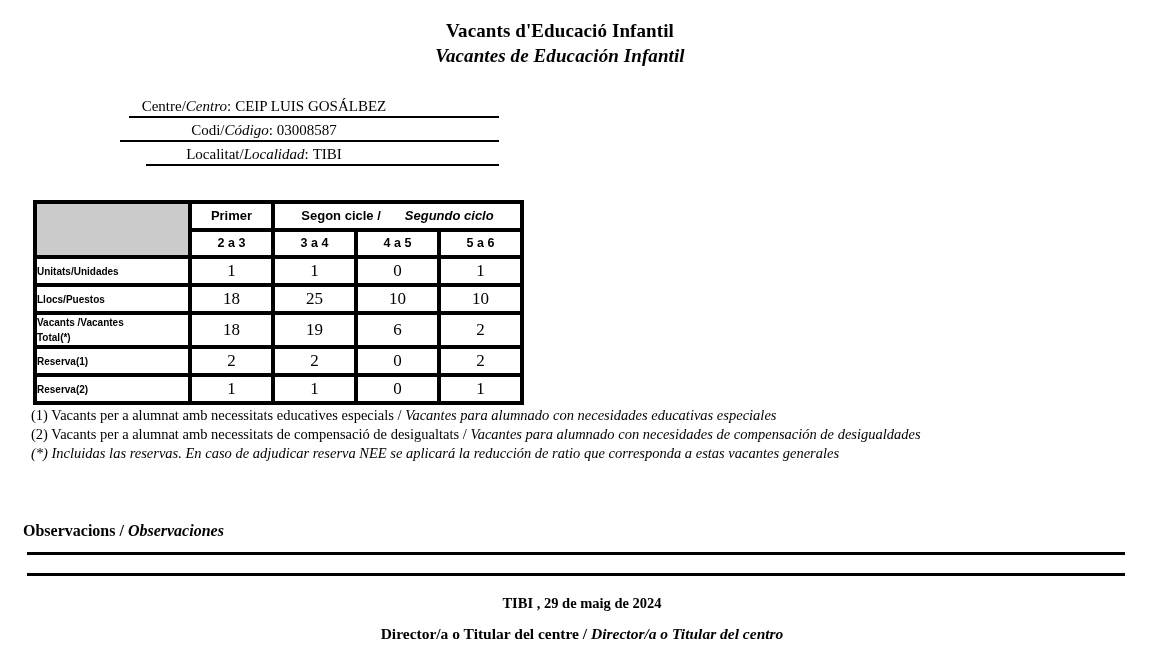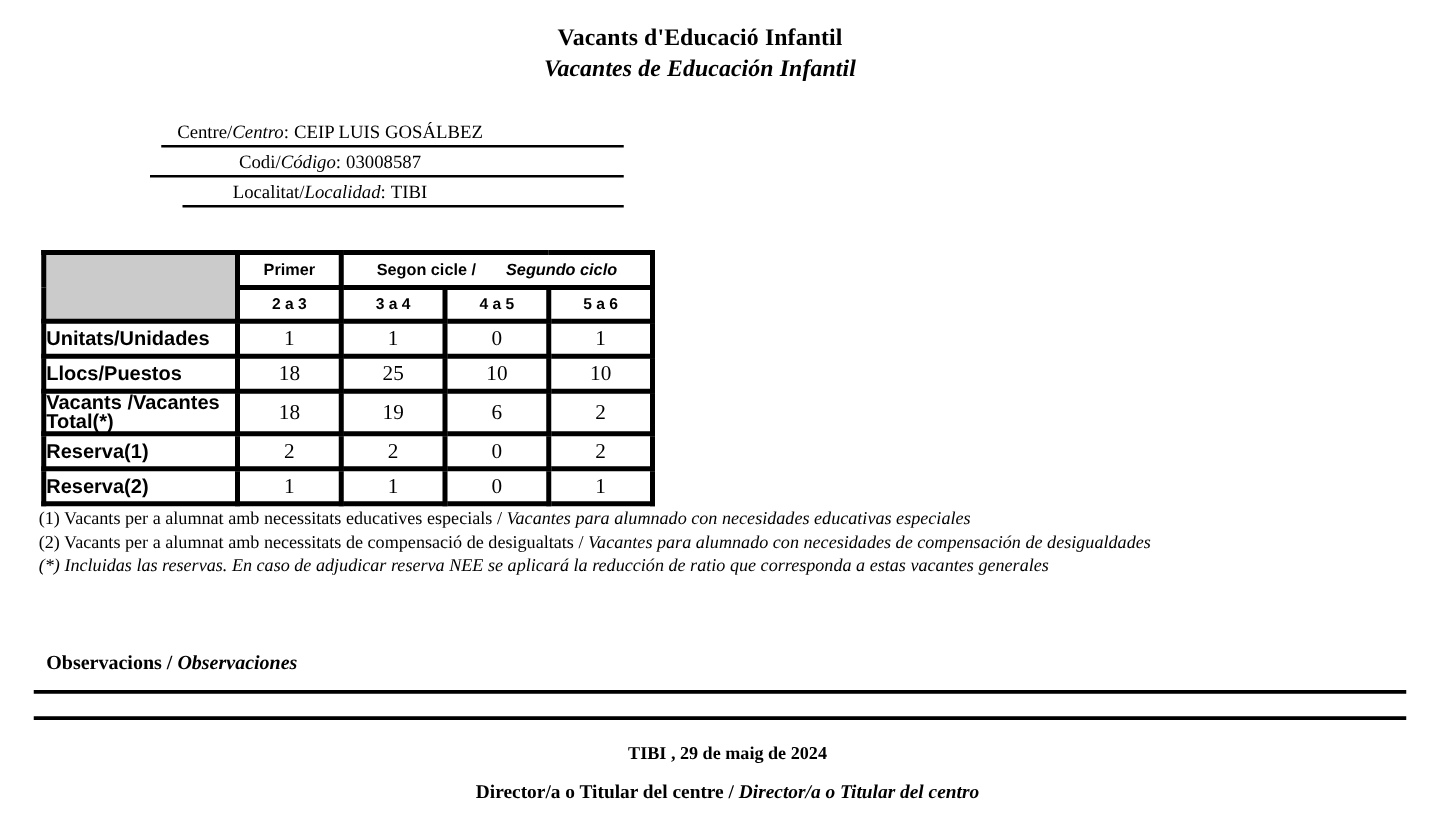--- a/index.html
+++ b/index.html
@@ -111,21 +111,21 @@
     font-style: italic;
     margin-left: 24px;
   }
   .th-age {
     height: 23px;
     line-height: 23px;
     font-size: 12.5px;
   }
   .row-label {
     font-family: "Liberation Sans", "DejaVu Sans", sans-serif;
-    font-size: 16px;
+    font-size: 10px;
     font-weight: bold;
     text-align: left;
     padding: 3px 0 3px 6px;
     line-height: 15px;
     height: 24px;
     margin-left: 43px;
   }
   .cell-num {
     font-family: "Liberation Serif", "DejaVu Serif", serif;
     font-size: 17px;
@@ -149,21 +149,21 @@
   .footnote .es {
     font-style: italic;
   }
   .footnote.all-italic {
     font-style: italic;
   }
 
   
   .observations-heading {
     position: absolute;
-    left: 37px;
+    left: 23px;
     top: 521px;
     font-size: 16px;
     font-weight: bold;
     line-height: 20px;
     white-space: nowrap;
   }
   .observations-heading .es {
     font-style: italic;
   }
   .obs-rule {

